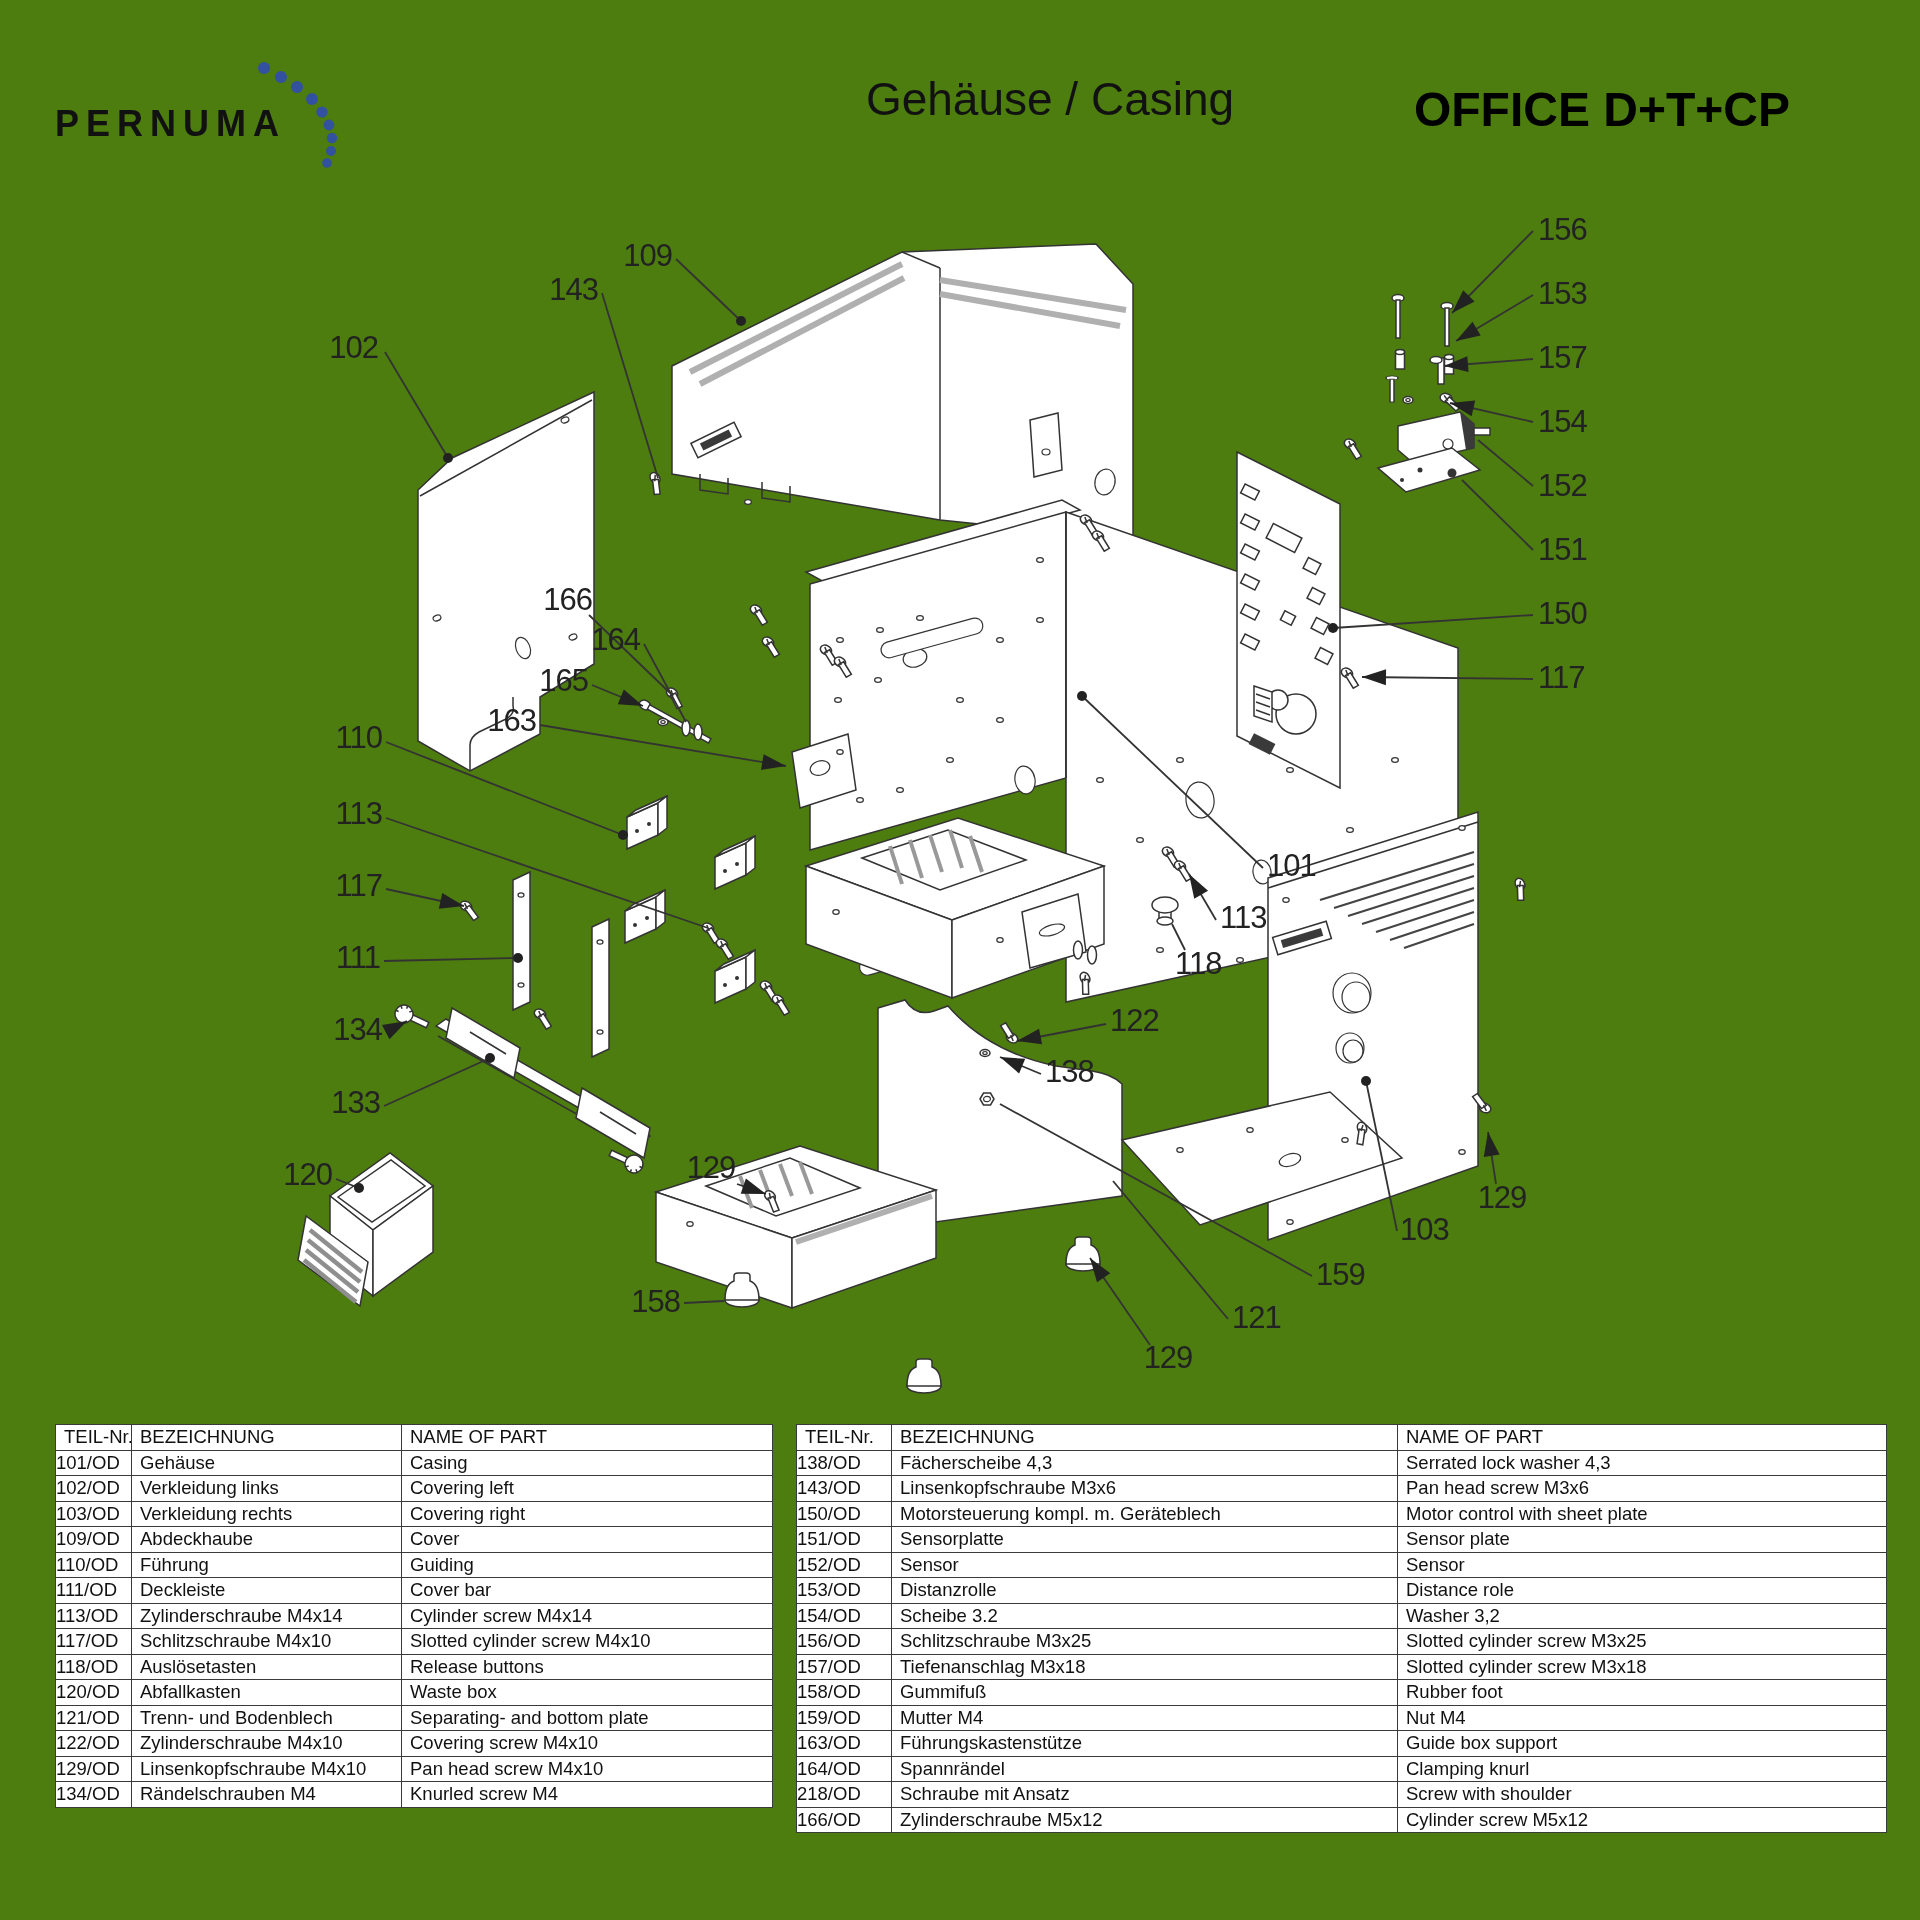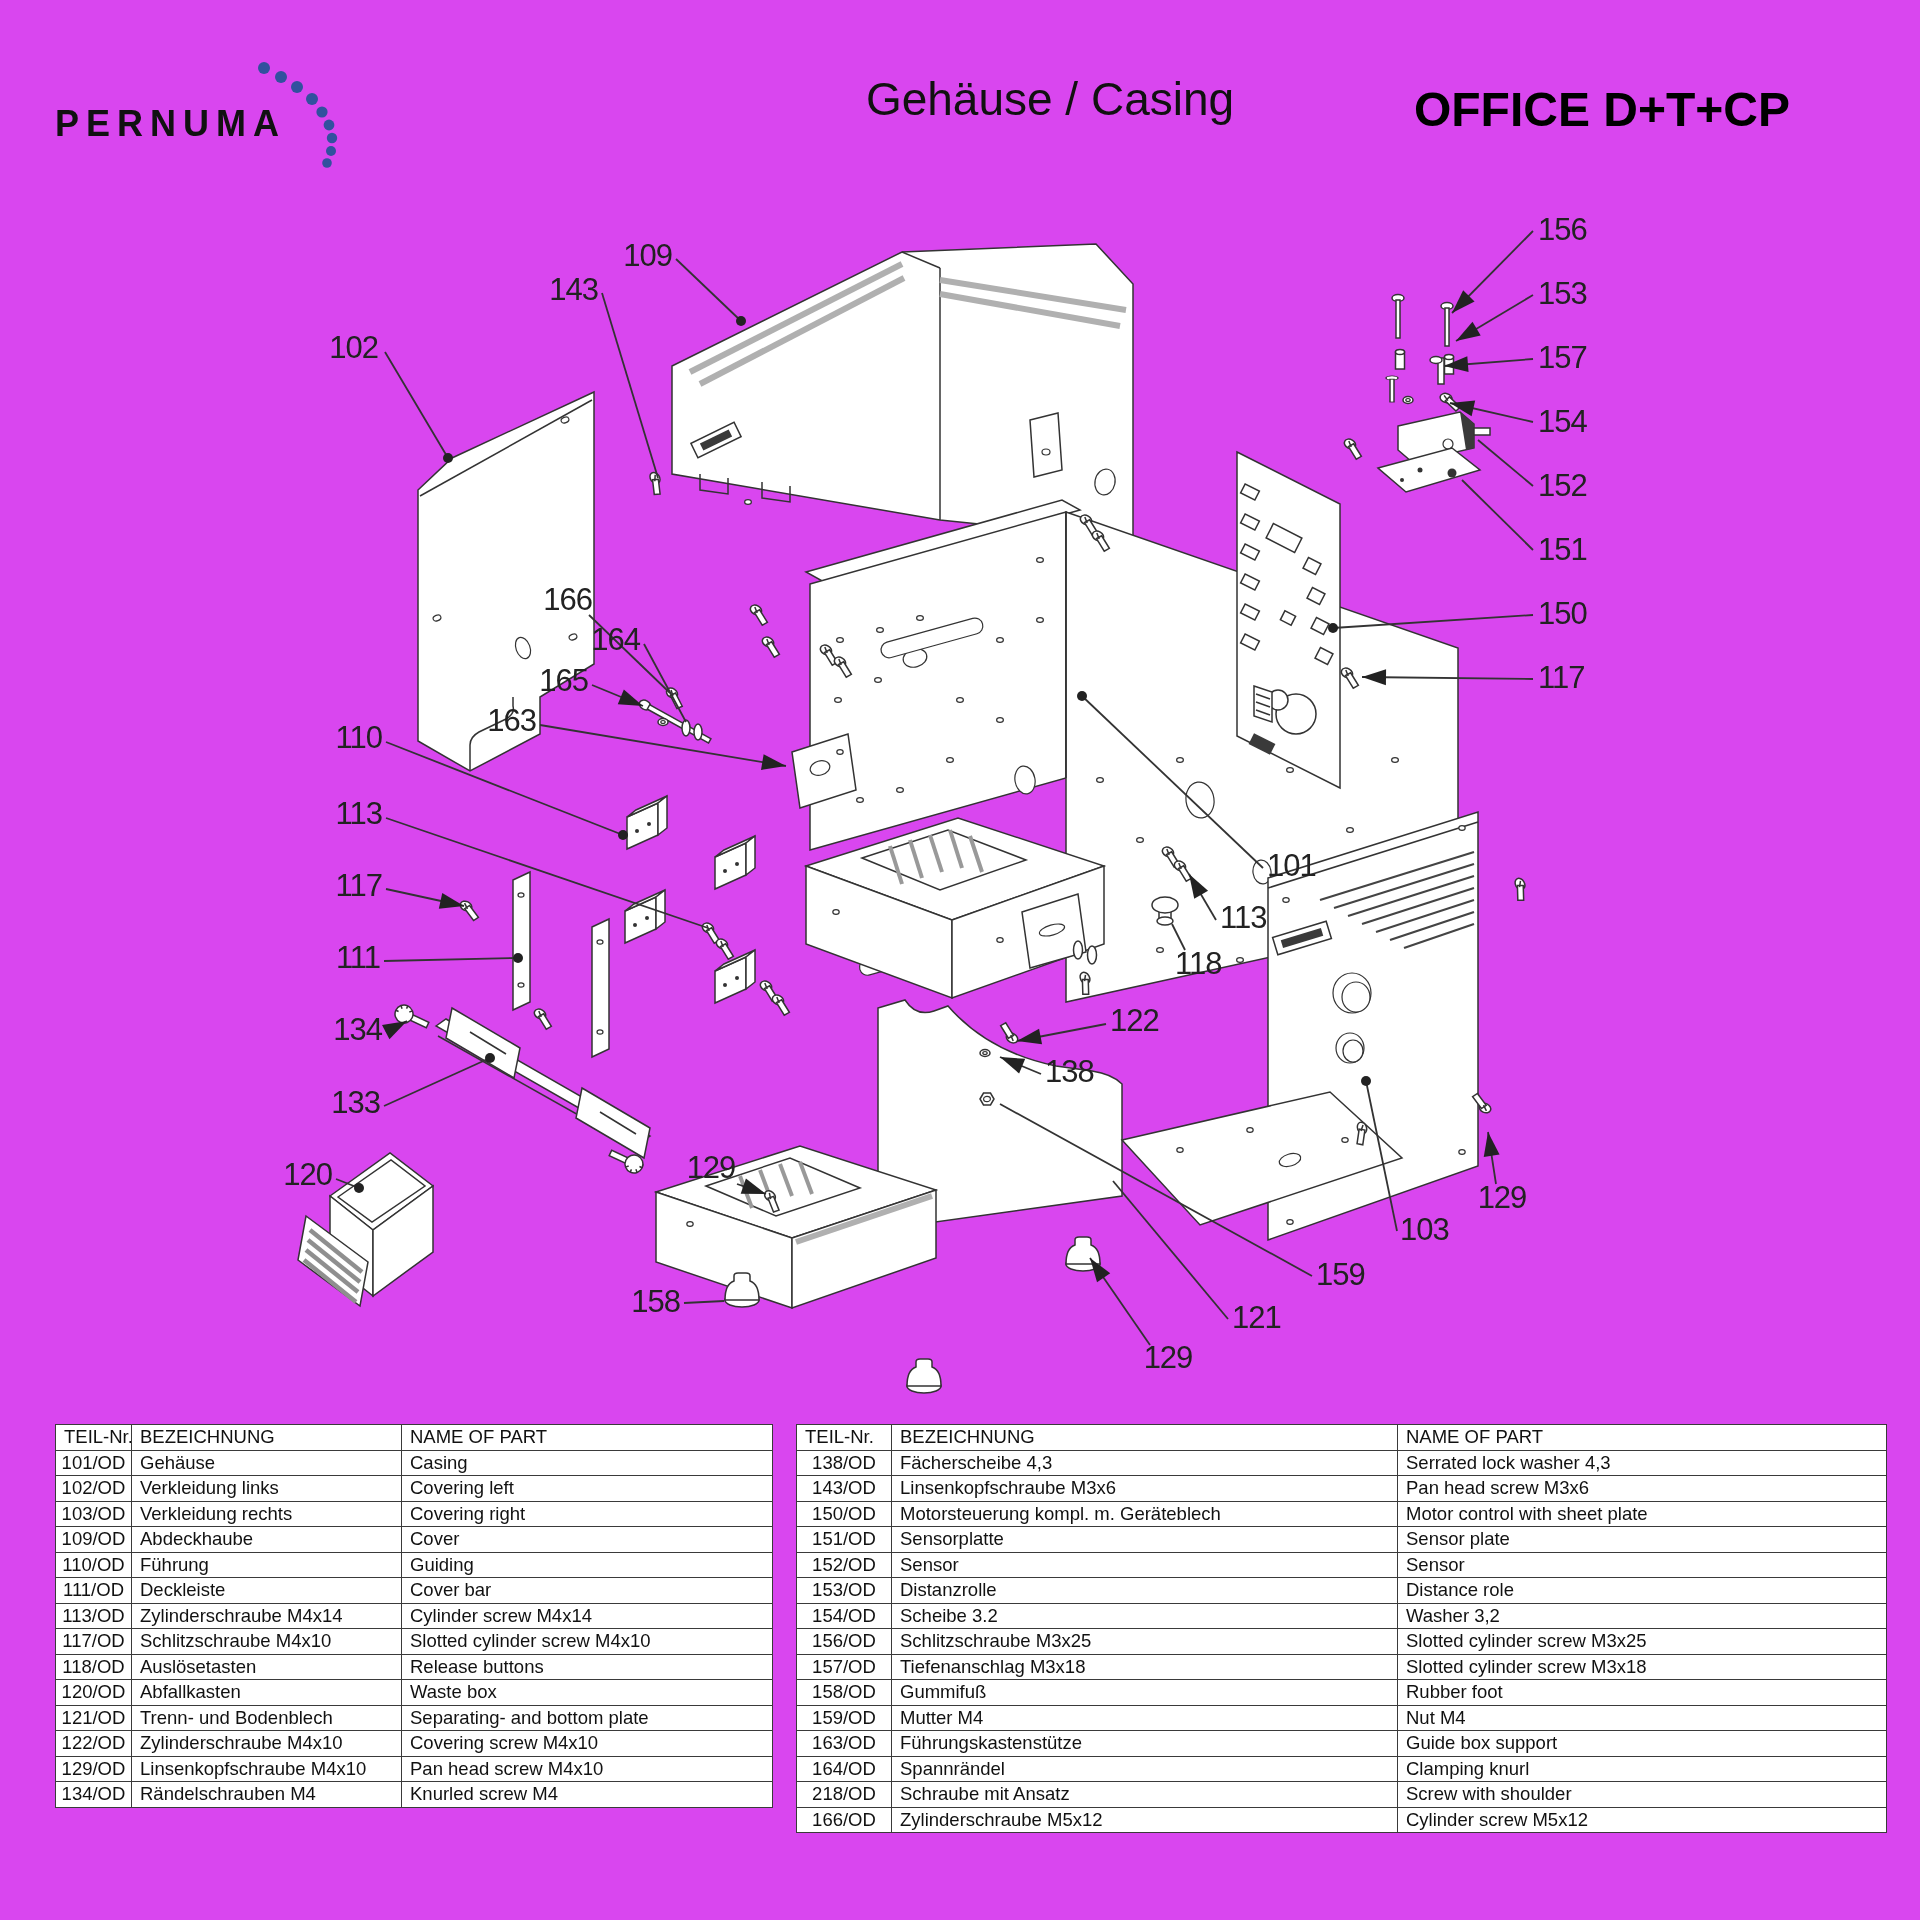--- a/index.html
+++ b/index.html
@@ -1,16 +1,16 @@
 <!DOCTYPE html>
 <html><head>
 <meta charset="utf-8">
 <style>
   html,body{margin:0;padding:0;background:#ffffff;}
-  .page{position:relative;width:1920px;height:1920px;background:#d946ef;overflow:hidden;
+  .page{position:relative;width:1920px;height:1920px;background:#4d7c0f;overflow:hidden;
         font-family:"Liberation Sans",sans-serif;color:#1a1a1a;}
   
   header{position:absolute;left:0;top:0;width:1920px;height:160px;}
   .logo{position:absolute;left:55px;top:55px;width:260px;height:120px;}
   .logo-text{position:absolute;left:0;top:48px;font-size:36px;font-weight:700;
              letter-spacing:7px;color:#111;}
   .logo-dots{position:absolute;left:198px;top:2px;}
   h1{position:absolute;left:1050px;top:72px;transform:translateX(-50%);margin:0;
      font-size:46px;font-weight:400;white-space:nowrap;color:#111;text-align:center;}
   .product{position:absolute;left:1790px;top:82px;transform:translateX(-100%);
@@ -25,21 +25,21 @@
   #diagram .dk{fill:#3a3a3a;stroke:none;}
   .leader{stroke:#333;stroke-width:1.8;fill:none;}
   .callout-label{font-family:"Liberation Sans",sans-serif;font-size:31px;
                  letter-spacing:-1px;fill:#222;}
   
   table{position:absolute;border-collapse:collapse;table-layout:fixed;
         font-size:18.5px;color:#111;background:#fff;padding-left:32px;}
   td,th{border:1.6px solid #3a3a3a;height:24.5px;padding:0 0 0 8px;
         font-weight:400;text-align:left;white-space:nowrap;overflow:hidden;}
   th{font-weight:400;}
-  .c-num{text-align:center;padding:0;}
+  .c-num{text-align:left;padding:0;}
   #table-left{left:55px;top:1424px;width:717px;}
   #table-right{left:796px;top:1424px;width:1090px;}
   #table-left col.c1{width:76px;} #table-left col.c2{width:270px;} #table-left col.c3{width:371px;}
   #table-right col.c1{width:95px;} #table-right col.c2{width:506px;} #table-right col.c3{width:489px;}
 </style>
 </head>
 <body>
 
 <div class="page">
 

